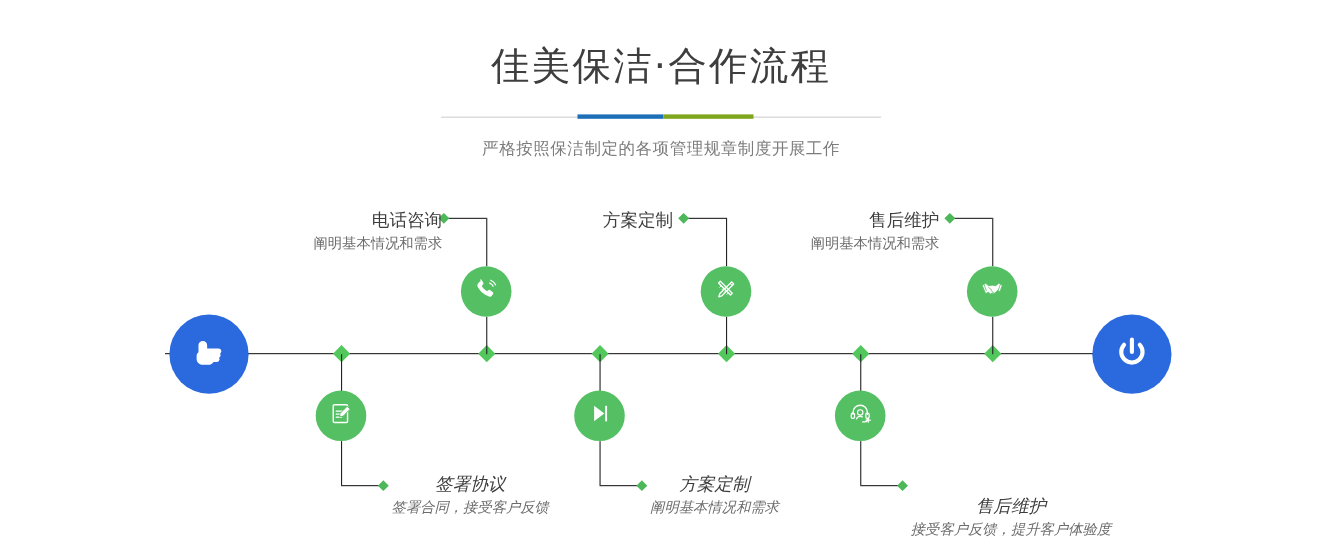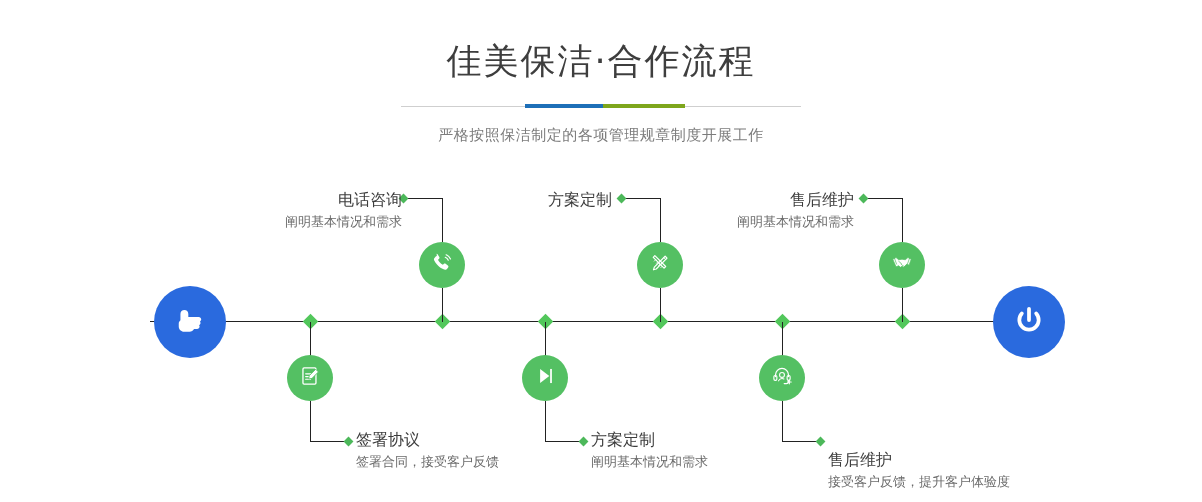--- a/index.html
+++ b/index.html
@@ -55,21 +55,21 @@
     position:absolute;width:72px;height:72px;border-radius:50%;
     background:#2a6ade;display:flex;align-items:center;justify-content:center;
   }
   .circle-green svg{width:26px;height:26px;}
   .circle-blue svg{width:40px;height:40px;}
 
   .lbl{position:absolute;white-space:nowrap;}
   .lbl .t{font-size:16px;color:#3d3d3d;line-height:20px;}
   .lbl .d{font-size:13px;color:#6b6b6b;line-height:18px;margin-top:3px;}
   .lbl.right-al{text-align:right;}
-  .lbl.left-al{text-align:left;}
+  .lbl.left-al{text-align:center;font-style:italic;}
 </style>
 </head>
 <body>
 
 <div class="stage">
 
   <div class="header">
     <div class="title">佳美保洁·合作流程</div>
     <div class="divider-wrap">
       <div class="divider-line"></div>

